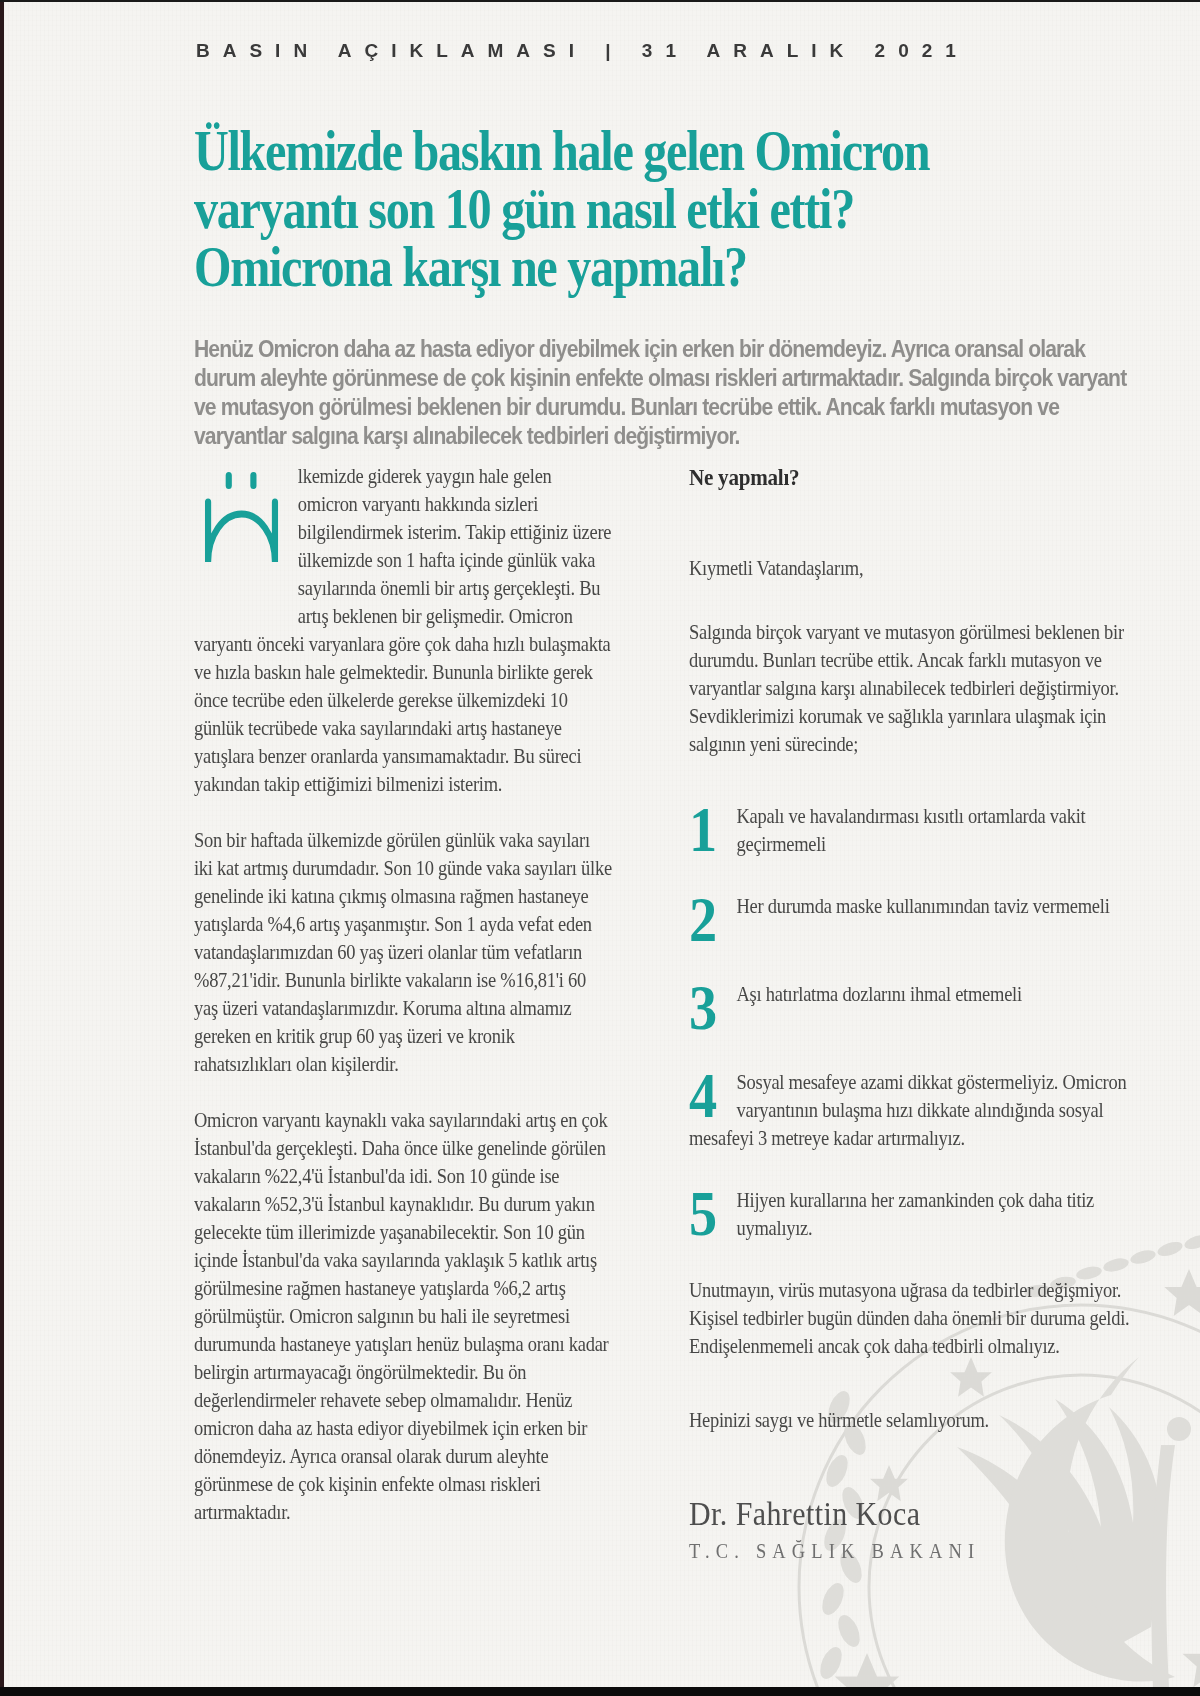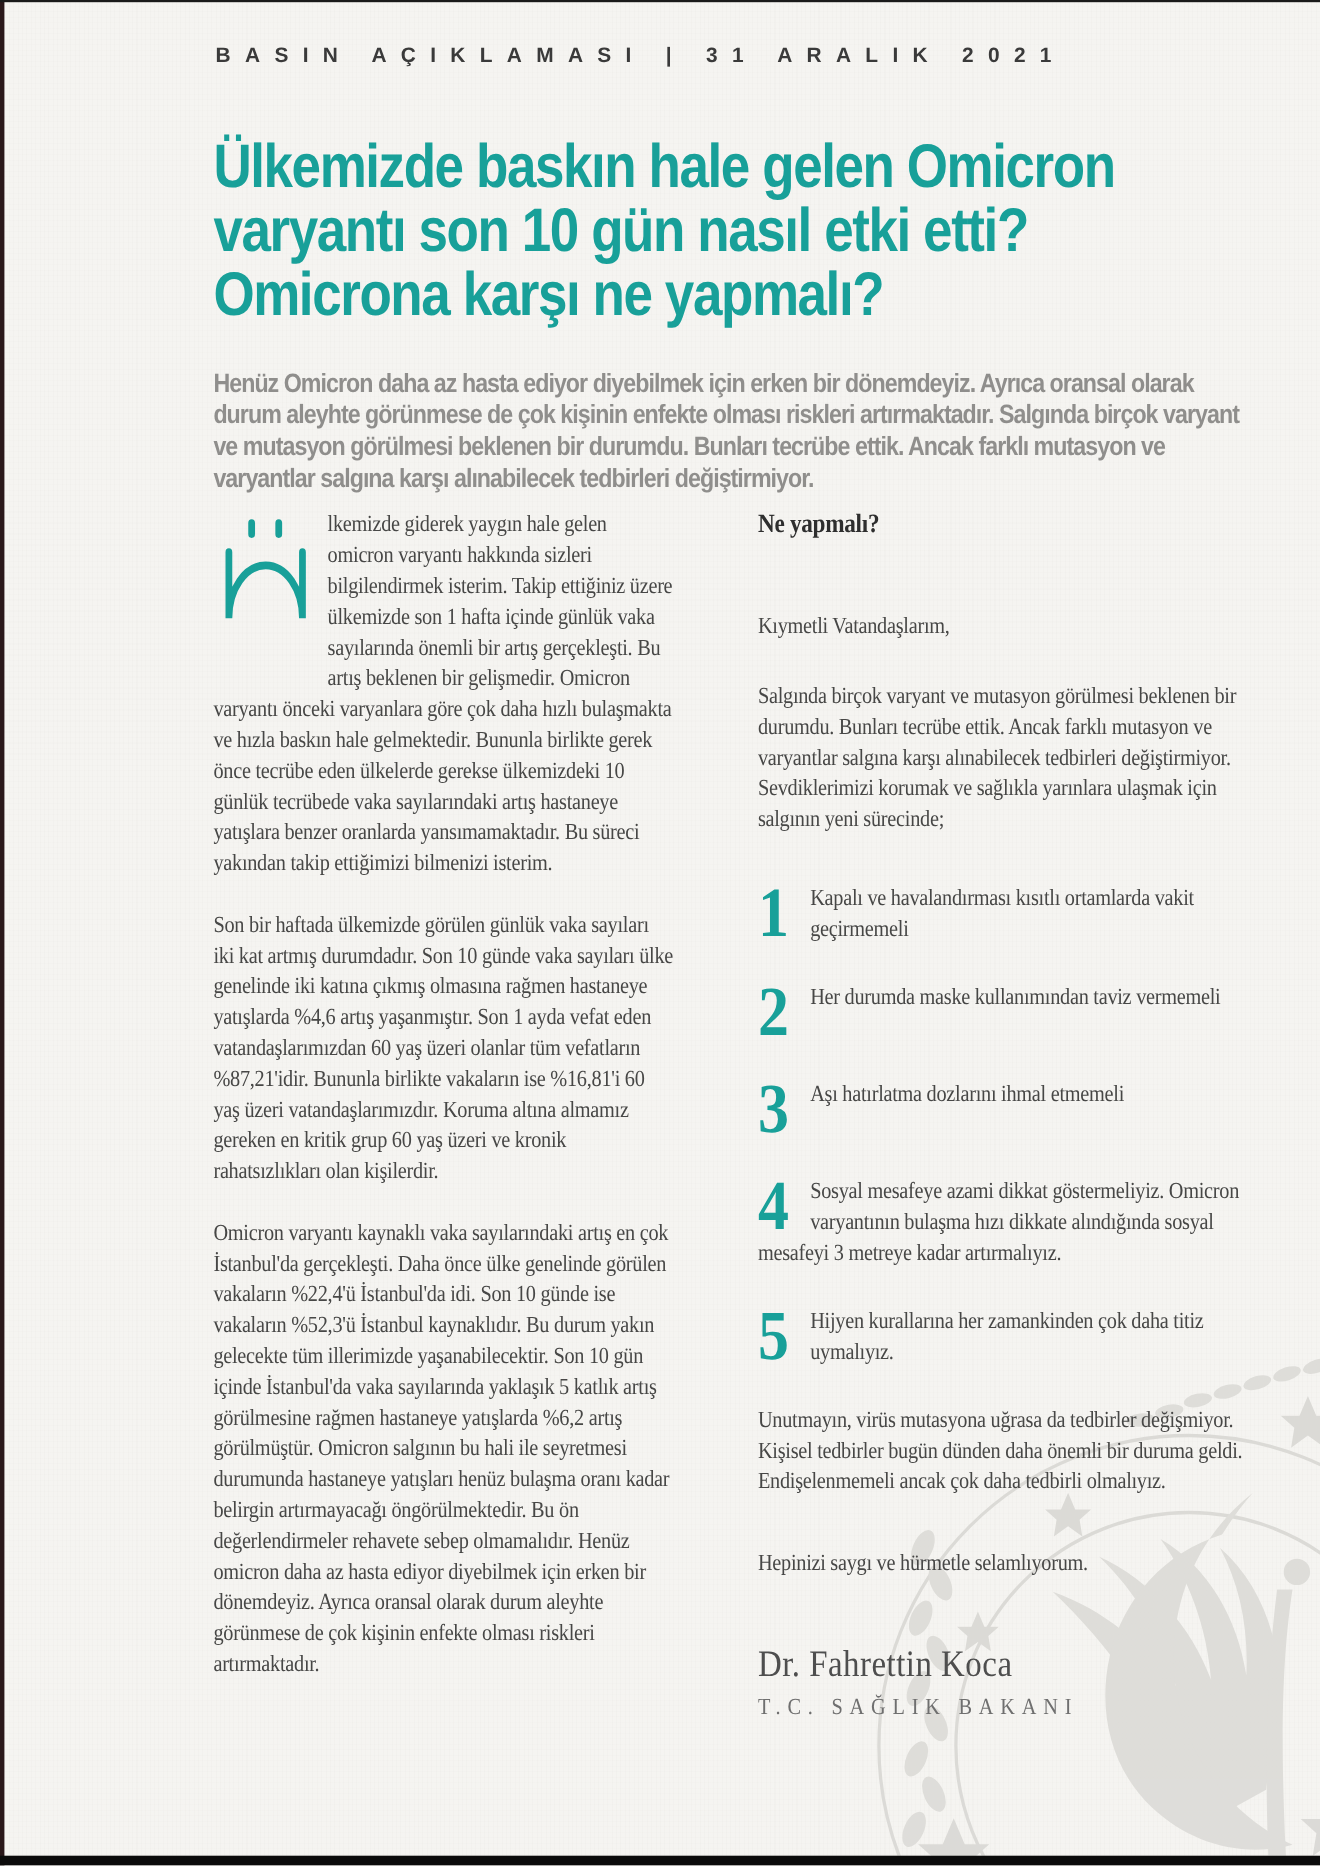--- a/index.html
+++ b/index.html
@@ -20,21 +20,21 @@
 
   .watermark{position:absolute;right:3px;bottom:9px;z-index:0;opacity:.9;}
 
   .content{position:relative;z-index:1;}
 
   .press-header{
     position:absolute;top:40px;left:152px;
     font-size:19px;font-weight:bold;letter-spacing:13px;color:#3a3a3a;white-space:nowrap;
   }
 
-  .title-block{position:absolute;top:122px;left:150px;}
+  .title-block{position:absolute;top:122px;left:150px;font-family:Liberation Serif, serif;}
   .title-line{
     font-size:56px;line-height:58px;font-weight:bold;letter-spacing:-1.5px;
     color:var(--teal,#18a099);
     transform:scaleX(0.86);transform-origin:0 0;white-space:nowrap;
   }
 
   .intro{
     position:absolute;top:334px;left:150px;width:1065px;
     font-size:24px;line-height:29px;font-weight:bold;letter-spacing:-1px;
     color:#8f8e8c;

